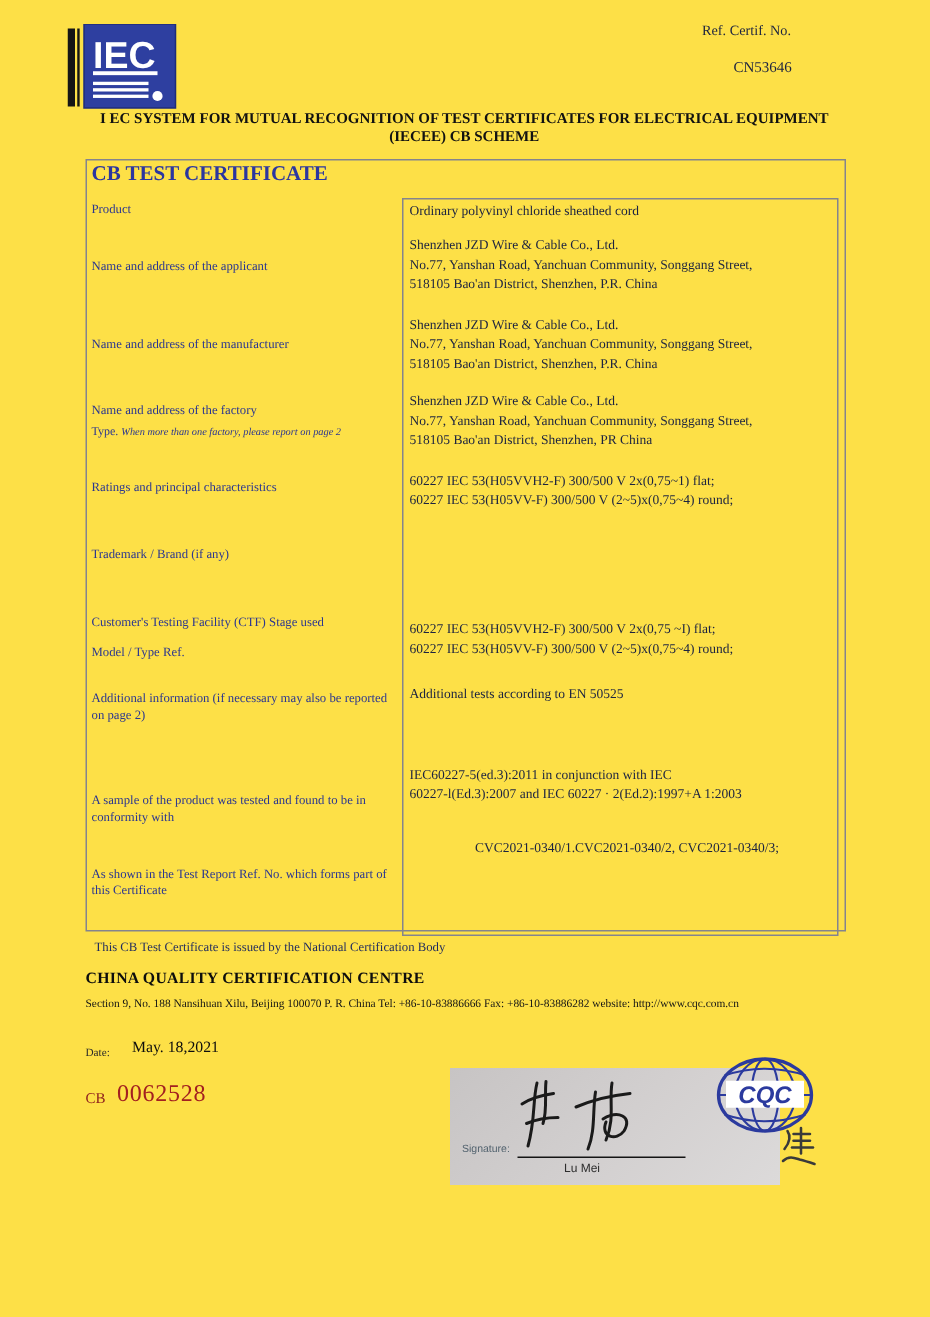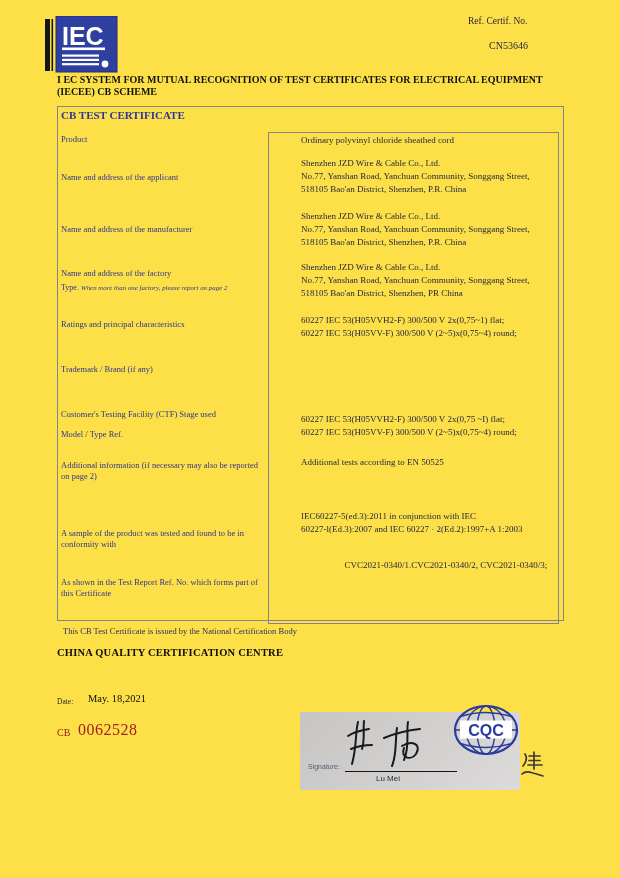--- a/index.html
+++ b/index.html
@@ -5,29 +5,29 @@
   html,body{margin:0;padding:0;background:#ffffff;}
   .page{position:relative;width:620px;height:878px;background:#fde047;overflow:hidden;
         font-family:"Liberation Serif",serif;color:#1c2340;}
   .abs{position:absolute;}
 
   
   #iec-logo{left:45px;top:16px;width:84px;height:58px;}
   #ref-label{left:468px;top:16px;font-size:9.5px;color:#1c2340;}
   #ref-value{left:489px;top:40px;font-size:10px;color:#1c2340;}
   #scheme-title{left:57px;top:74px;width:505px;font-size:10px;font-weight:bold;color:#111;
-                line-height:1.18;white-space:pre-line;}
+                line-height:1.18;white-space:pre-line;text-align:center;}
 
   
   #cert-box{left:57px;top:106px;width:505px;height:513px;border:1px solid #84848e;}
   #value-box{left:268px;top:132px;width:289px;height:490px;border:1px solid #84848e;background:transparent;}
-  #cert-title{left:61px;top:109px;font-size:11px;font-weight:bold;color:#2b36a0;}
+  #cert-title{left:61px;top:109px;font-size:14px;font-weight:bold;color:#2b36a0;}
 
   .lbl{left:61px;width:205px;font-size:8.5px;color:#2b3690;line-height:1.3;}
-  .val{left:273px;width:280px;font-size:9px;color:#1c2340;line-height:1.42;white-space:pre-line;margin-left:28px;}
+  .val{left:273px;width:280px;font-size:9px;color:#1c2340;line-height:1.42;white-space:pre-line;}
 
   #lbl-product{top:134px;}      #val-product{top:134px;}
   #lbl-applicant{top:172px;}    #val-applicant{top:157px;}
   #lbl-manufacturer{top:224px;} #val-manufacturer{top:210px;}
   #lbl-factory{top:268px;}      #val-factory{top:261px;}
   #lbl-note{top:283px;font-size:8px;}
   #lbl-ratings{top:319px;}      #val-ratings{top:314px;}
   #lbl-trademark{top:364px;}
   #lbl-ctf{top:409px;}
   #lbl-model{top:429px;}        #val-model{top:413px;}
@@ -45,21 +45,21 @@
   #cb-prefix{left:57px;top:727px;font-size:10px;color:#8d1d1d;text-align:right;}
   #cb-number{left:78px;top:721px;font-size:16px;color:#a32020;letter-spacing:.5px;}
 
   
   #sig-area{left:300px;top:712px;width:220px;height:78px;
             background:linear-gradient(135deg,#c7c4c4 0%,#d3d0d0 55%,#dcdada 100%);}
   #sig-label{left:308px;top:763px;font-family:"Liberation Sans",sans-serif;font-size:7px;color:#53636f;}
   #sig-line{left:345px;top:771px;width:112px;height:0;border-bottom:1.5px solid #141414;}
   #sig-name{left:376px;top:774px;font-family:Liberation Sans, sans-serif;font-size:8px;color:#2e2e2e;}
   #sig-handwriting{left:342px;top:716px;width:115px;height:54px;}
-  #cqc-logo{left:452px;top:704px;width:68px;height:54px;}
+  #cqc-logo{left:476px;top:704px;width:68px;height:54px;font-style:italic;}
   #seal-char{left:519px;top:749px;width:26px;height:30px;}
 </style>
 </head>
 <body>
 
 <div class="page">
 
   <div class="abs" id="iec-logo">
     <svg width="84" height="58" viewBox="0 0 84 58">
       <rect x="0" y="3" width="5" height="52" fill="#151515"></rect>
@@ -111,20 +111,21 @@
 60227 IEC 53(H05VV-F) 300/500 V (2~5)x(0,75~4) round;</div>
   <div class="abs val" id="val-model">60227 IEC 53(H05VVH2-F) 300/500 V 2x(0,75 ~I) flat;
 60227 IEC 53(H05VV-F) 300/500 V (2~5)x(0,75~4) round;</div>
   <div class="abs val" id="val-additional">Additional tests according to EN 50525</div>
   <div class="abs val" id="val-conformity">IEC60227-5(ed.3):2011 in conjunction with IEC
 60227-l(Ed.3):2007 and IEC 60227 · 2(Ed.2):1997+A 1:2003</div>
   <div class="abs val" id="val-report">CVC2021-0340/1.CVC2021-0340/2, CVC2021-0340/3;</div>
 
   <div class="abs" id="issued-line">This CB Test Certificate is issued by the National Certification Body</div>
   <div class="abs" id="org-name">CHINA QUALITY CERTIFICATION CENTRE</div>
+  <div class="abs" id="org-contact">Section 9, No. 188 Nansihuan Xilu, Beijing 100070 P. R. China Tel: +86-10-83886666 Fax: +86-10-83886282 website: http://www.cqc.com.cn</div>
   <div class="abs" id="date-label">Date:</div>
   <div class="abs" id="date-value">May. 18,2021</div>
   <div class="abs" id="cb-prefix">CB</div>
   <div class="abs" id="cb-number">0062528</div>
 
   <div class="abs" id="sig-area"></div>
   <div class="abs" id="sig-handwriting">
     <svg width="115" height="54" viewBox="0 0 115 54" fill="none" stroke="#1a1a1a" stroke-width="2" stroke-linecap="round">
       <path d="M16,6 C13,18 15,30 10,48"></path>
       <path d="M6,20 C12,16 20,14 27,13"></path>

